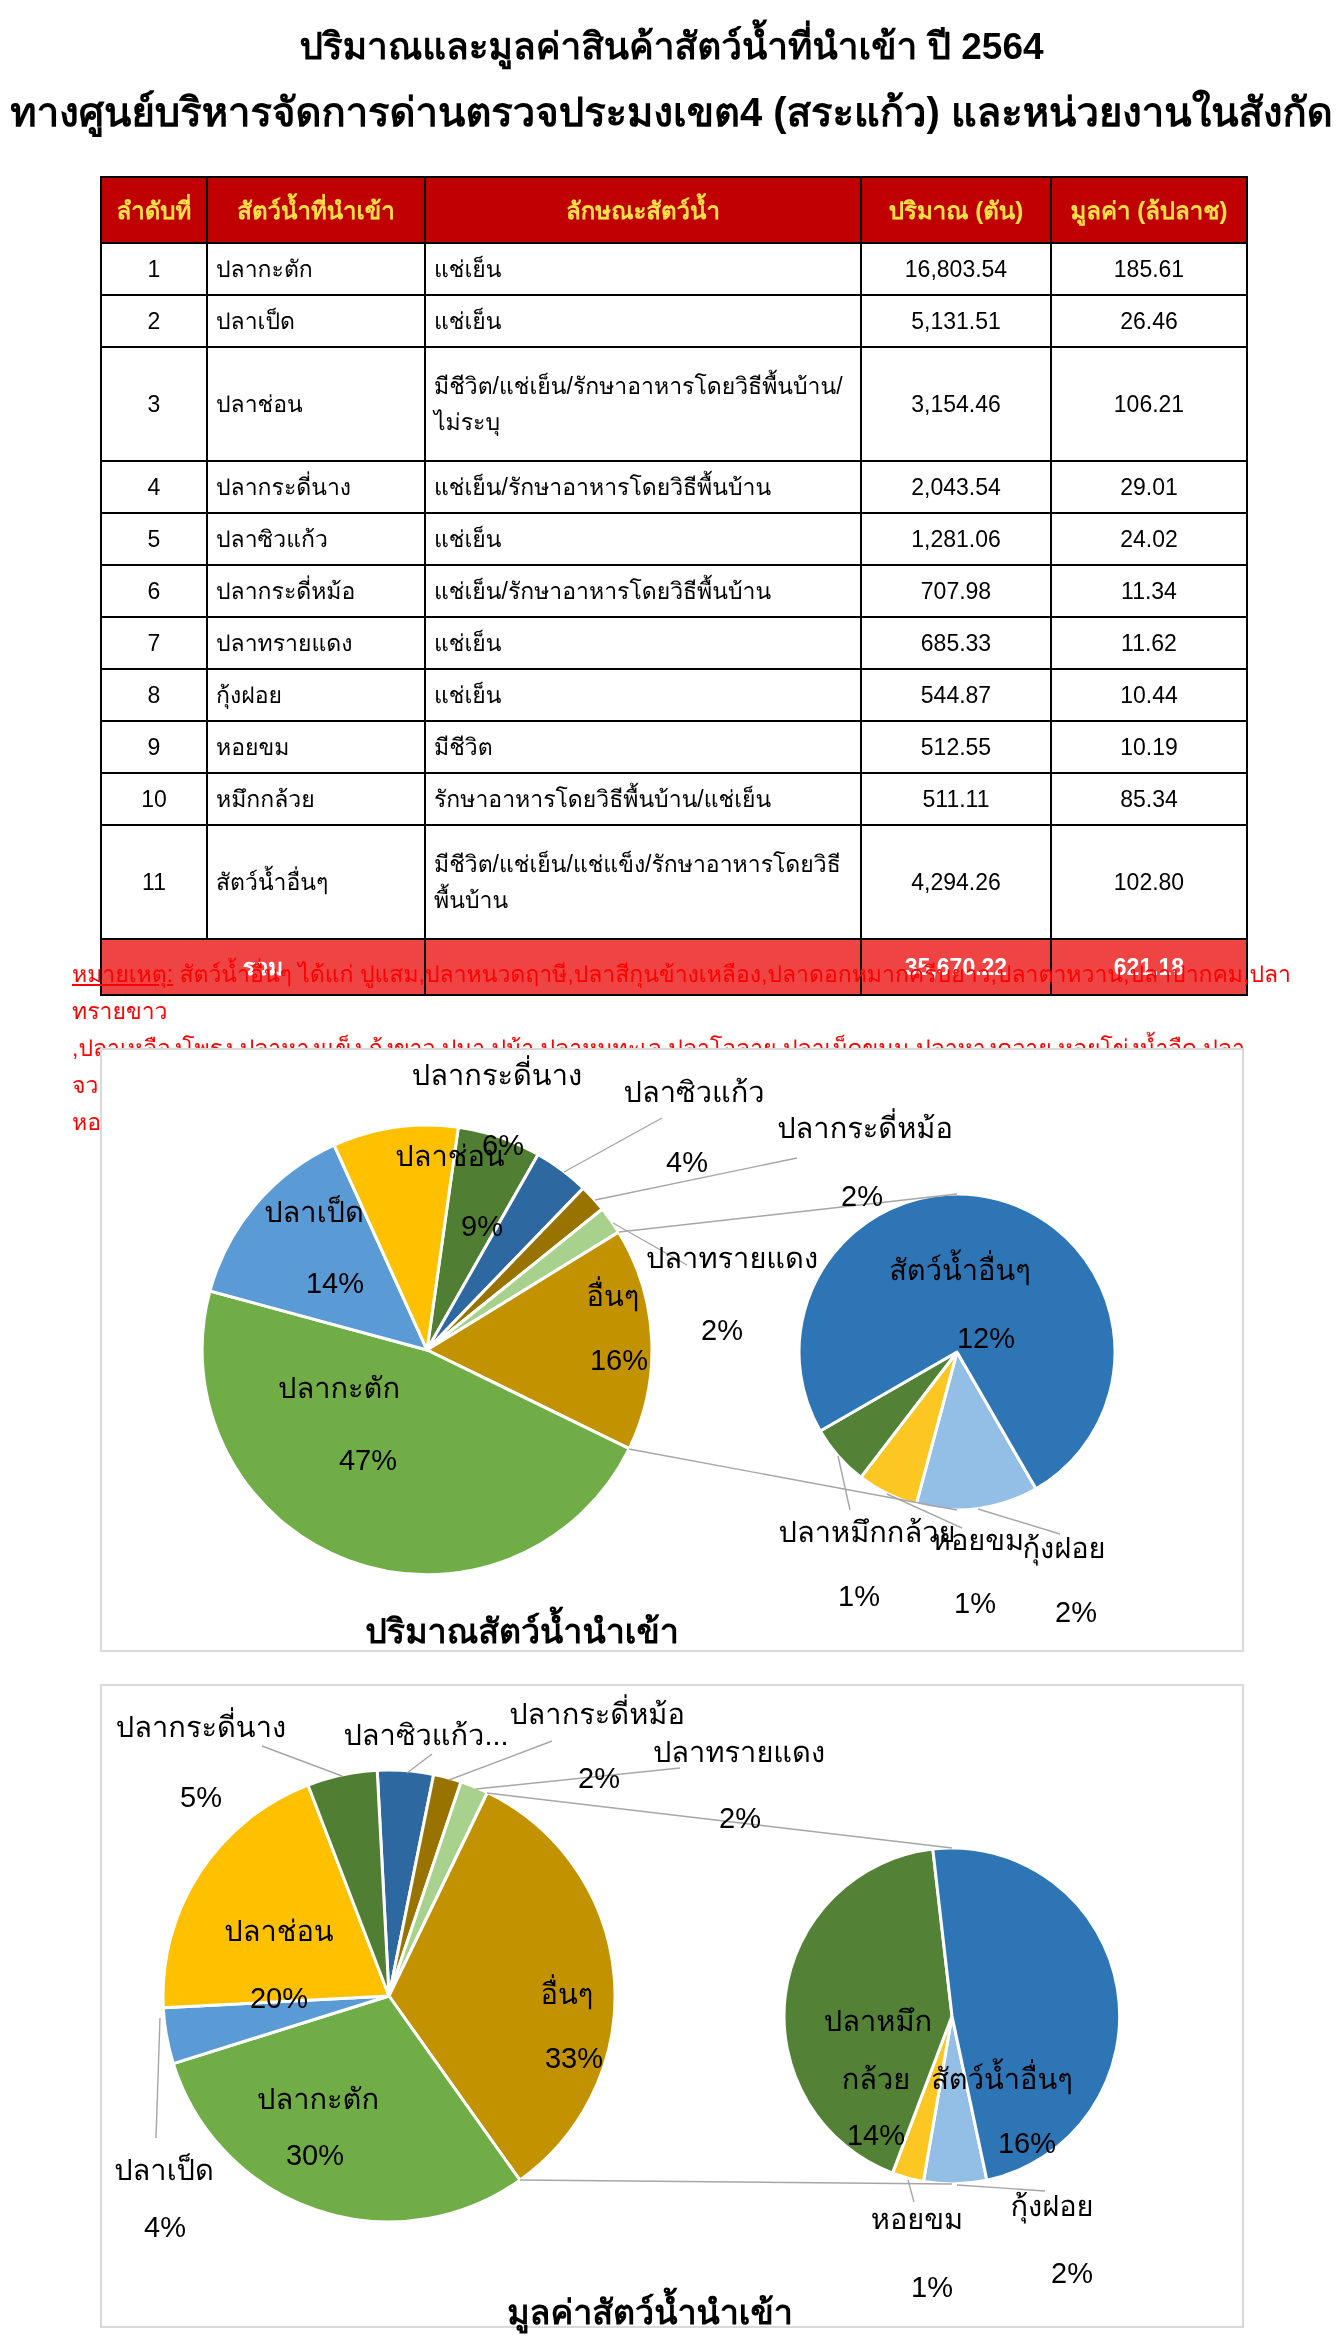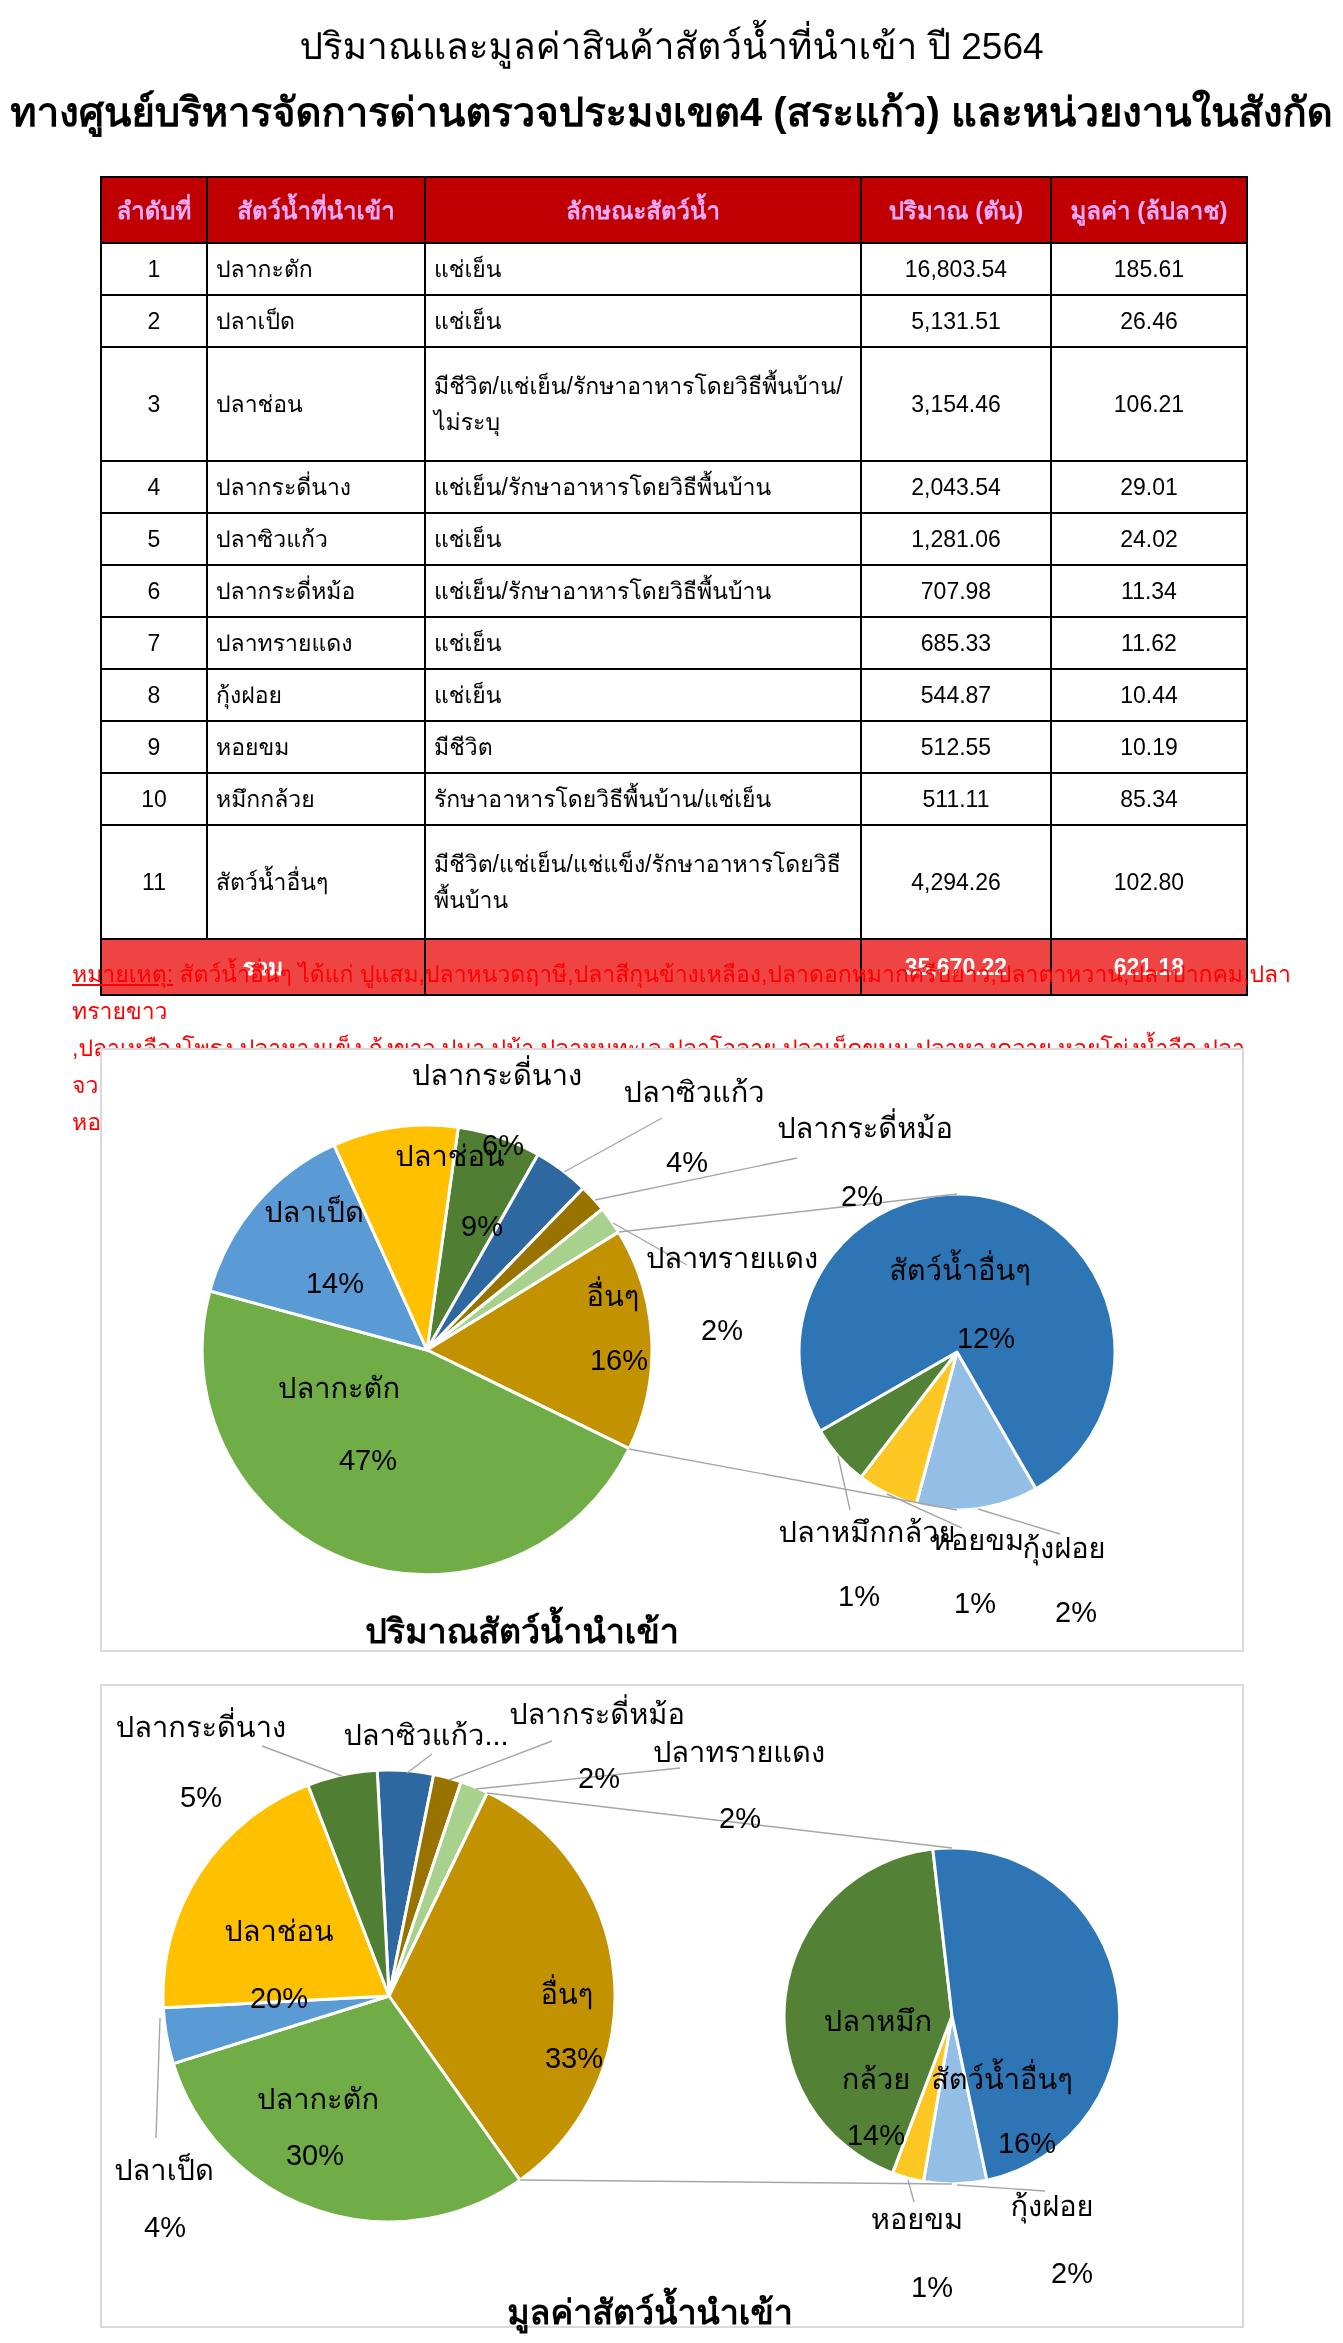--- a/index.html
+++ b/index.html
@@ -1,25 +1,25 @@
 <!DOCTYPE html>
 <html><head>
 <meta charset="utf-8">
 <style>
   html,body{margin:0;padding:0;background:#ffffff;}
   .page{position:relative;width:1343px;height:2343px;background:#fff;
         font-family:"Liberation Sans",sans-serif;color:#000;overflow:hidden;}
   .title{position:absolute;top:16px;left:0;width:100%;text-align:center;
-         font-size:37px;font-weight:normal;}
+         font-size:37px;font-weight:bold;}
   .subtitle{position:absolute;top:80px;left:0;width:100%;text-align:center;
          font-size:40px;font-weight:bold;}
   table.imp{position:absolute;left:100px;top:176px;width:1146px;border-collapse:collapse;
          font-size:23px;table-layout:fixed;}
   table.imp th,table.imp td{border:2px solid #000;vertical-align:middle;overflow:hidden;}
-  table.imp thead th{background:#C00000;color:#f0abfc;font-weight:bold;height:62px;font-size:24px;text-align:center;}
+  table.imp thead th{background:#C00000;color:#fde047;font-weight:bold;height:62px;font-size:24px;text-align:center;}
   table.imp td{height:46px;padding:2px 8px;}
   table.imp td.c{text-align:center;padding:2px 2px;}
   table.imp tr.tall td{height:108px;}
   table.imp tr.total td{background:#ef4444;color:#fff;font-weight:bold;height:50px;text-align:center;}
   .note{position:absolute;left:72px;top:956px;width:1220px;color:#FF0000;
         font-size:23px;line-height:37px;}
   .note .u{text-decoration:underline;}
   .chartbox{position:absolute;left:100px;width:1140px;background:#fff;border:2px solid #D9D9D9;}
   #chart1{top:1048px;height:600px;}
   #chart2{top:1684px;height:640px;}

